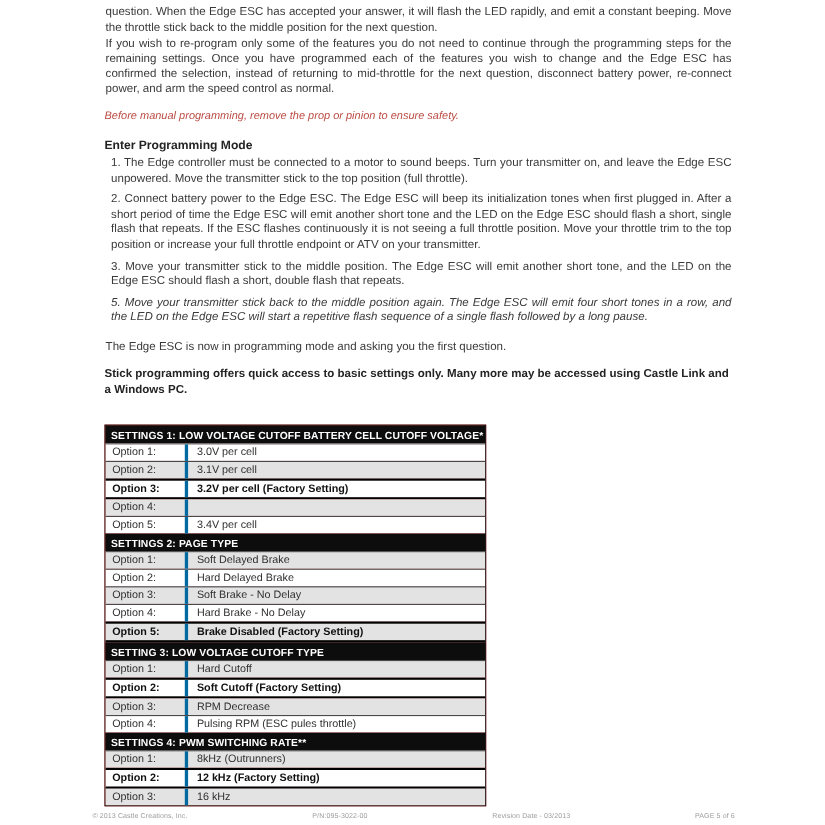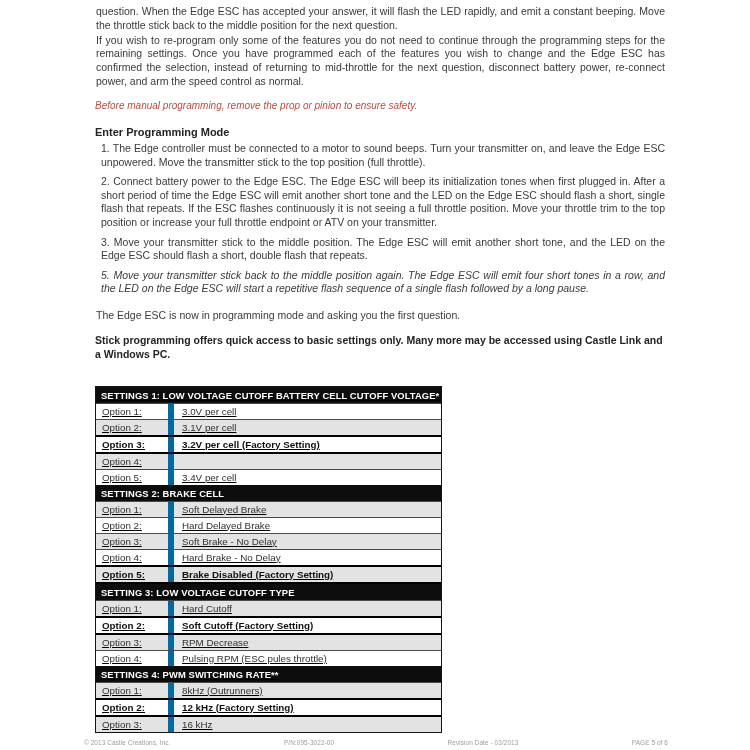--- a/index.html
+++ b/index.html
@@ -24,39 +24,39 @@
   .steps{margin:0;}
   .step{padding-left:5px;margin-bottom:5.5px;}
   .step:last-child{margin-bottom:0;font-style:italic;}
   .status{margin-top:13px;}
   .stick-note{
     margin:11px 0 0 0;font-size:10.5px;line-height:13.8px;font-weight:bold;
     color:#242424;text-align:left;
   }
   .table-area{position:absolute;left:95px;top:386px;width:420px;}
   .settings-table{
-    width:345px;border:1px solid #141414;background:#ef4444;text-decoration:underline;
+    width:345px;border:1px solid #141414;background:#ef4444;
   }
   .thead{
     background:var(--header-bg,#0d0d0d);color:#ffffff;font-weight:bold;
     font-size:9.4px;line-height:11px;padding:2.5px 4px 2.5px 5px;letter-spacing:0.1px;
     white-space:nowrap;
   }
   .trow{
     display:flex;border-top:1px solid #4a4a4a;font-size:9.8px;line-height:11.5px;color:#303030;
     background:#ffffff;
   }
   .trow.shaded{background:var(--row-shaded,#e3e3e3);}
   .trow.bold{
     font-weight:bold;color:#111;border-top:2px solid #000;border-bottom:2px solid #000;
   }
   .trow.bold + .trow{border-top:none;}
   .trow.bold + .thead{margin-top:0;}
   .c1{
-    width:62px;flex:0 0 62px;padding:1.5px 4px 2px 6px;border-right:6px solid #0369a1;
+    width:62px;flex:0 0 62px;padding:1.5px 4px 2px 6px;border-right:3px solid #0369a1;
   }
   .c2{flex:1;padding:1.5px 4px 2px 8px;}
   .footer{
     position:absolute;left:84px;right:82px;bottom:4px;display:flex;
     justify-content:space-between;align-items:baseline;
     font-size:6.4px;color:#9c9c9c;letter-spacing:0.1px;
   }
 </style>
 </head>
 <body>
@@ -98,21 +98,21 @@
           <div class="c1">Option 3:</div>
           <div class="c2">3.2V per cell (Factory Setting)</div>
         </div>
         <div class="trow shaded">
           <div class="c1">Option 4:</div>
         </div>
         <div class="trow">
           <div class="c1">Option 5:</div>
           <div class="c2">3.4V per cell</div>
         </div>
-        <div class="thead">SETTINGS 2: BRAKE CELL</div>
+        <div class="thead">SETTINGS 2: PAGE TYPE</div>
         <div class="trow shaded">
           <div class="c1">Option 1:</div>
           <div class="c2">Soft Delayed Brake</div>
         </div>
         <div class="trow">
           <div class="c1">Option 2:</div>
           <div class="c2">Hard Delayed Brake</div>
         </div>
         <div class="trow shaded">
           <div class="c1">Option 3:</div>

